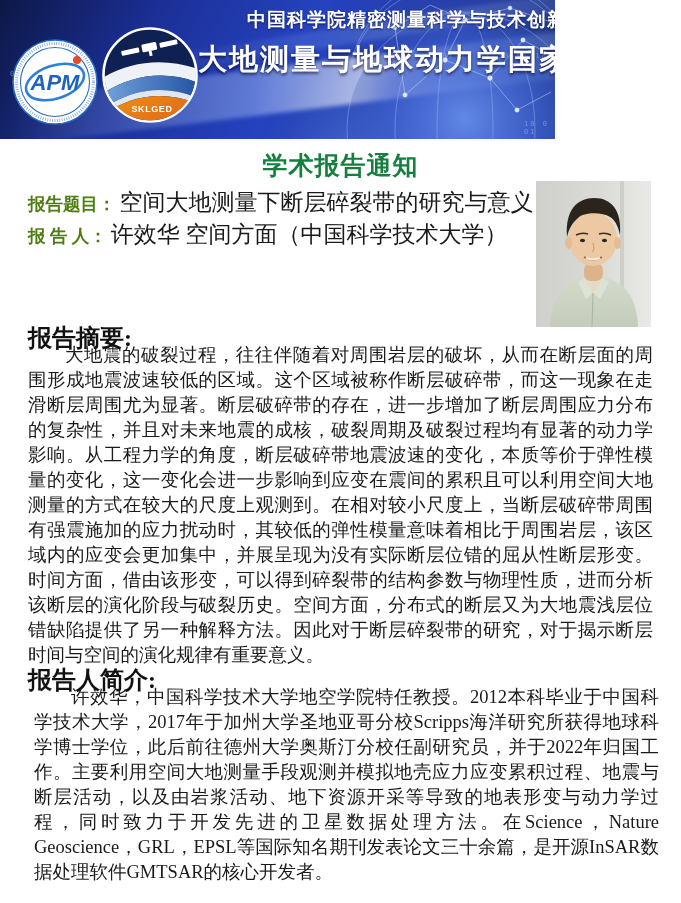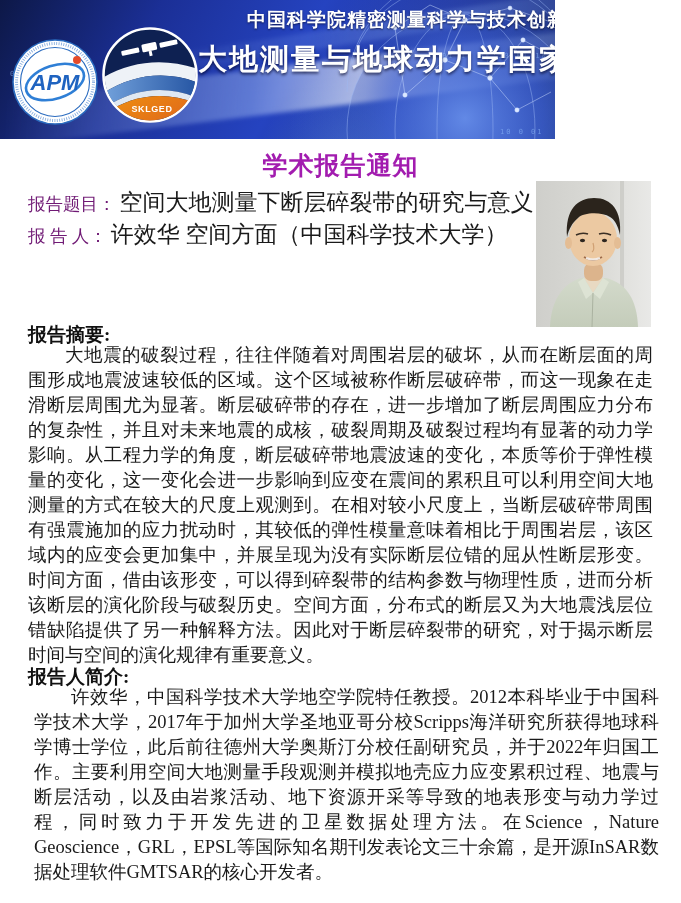--- a/index.html
+++ b/index.html
@@ -52,30 +52,30 @@
     text-shadow:0 2px 3px rgba(0,0,30,.65);white-space:nowrap;
   }
   .lab-en{
     font-size:21px;margin-top:1px;letter-spacing:.2px;
     text-shadow:0 1px 3px rgba(0,0,30,.65);white-space:nowrap;
   }
   
   .doc-title{
     position:absolute;left:0;top:149px;width:681px;text-align:center;
     font-family:"Liberation Sans","DejaVu Sans",sans-serif;
-    font-size:25px;font-weight:700;color:#a21caf;letter-spacing:1px;
+    font-size:25px;font-weight:700;color:#15803d;letter-spacing:1px;
   }
   .info-list{position:absolute;left:28px;top:187px;width:500px;}
   .info-row{height:32.3px;line-height:32.3px;white-space:nowrap;}
-  .info-label{font-weight:400;font-size:17.5px;color:#701a75;}
+  .info-label{font-weight:700;font-size:17.5px;color:#4d7c0f;}
   .info-value{font-size:23px;color:#1a1a1a;margin-left:4px;}
   .portrait{position:absolute;left:536px;top:181px;width:115px;height:146px;}
   .sec-heading{
     position:absolute;left:28px;width:300px;
-    font-weight:700;font-size:19px;color:#111;
+    font-weight:700;font-size:24px;color:#111;
   }
   .sec-heading.abstract{top:322px;}
   .sec-heading.bio{top:664px;}
   .body-para{
     position:absolute;left:28px;width:625px;
     font-size:18.5px;line-height:25px;color:#1a1a1a;
     text-align:justify;text-indent:2em;
   }
   .body-para.abstract{top:343px;}
   .body-para.bio{top:685px;margin-left:6px;}
@@ -117,21 +117,21 @@
         <circle cx="150" cy="95" r="2.2"></circle>
           <circle cx="262" cy="110" r="2.2"></circle>
         <circle cx="255" cy="8" r="2"></circle>
           <circle cx="140" cy="28" r="1.8"></circle>
       </g>
     </svg>
 
     <span class="bg-digit" style="left:556px;top:6px;">10 01 10.0</span>
     <span class="bg-digit" style="left:442px;top:52px;">01 10 01 10 01 10</span>
     <span class="bg-digit" style="left:10px;top:70px;">0 01 10</span>
-    <span class="bg-digit" style="left:500px;top:120px;margin-top:8px;">10 0 01</span>
+    <span class="bg-digit" style="left:524px;top:120px;">10 0 01</span>
 
     <svg class="logo" style="left:12px;top:39px;" width="86" height="86" viewBox="0 0 86 86">
       <circle cx="43" cy="43" r="42" fill="#ffffff" stroke="#2a6bbf" stroke-width="1.6"></circle>
       <circle cx="43" cy="43" r="38.5" fill="none" stroke="#3a78c9" stroke-width="3" stroke-dasharray="0.9,1.5" opacity="0.6"></circle>
       <circle cx="43" cy="43" r="34.5" fill="none" stroke="#2a6bbf" stroke-width="1.1"></circle>
       <ellipse cx="43" cy="43" rx="30" ry="16.5" fill="none" stroke="#2f7fd6" stroke-width="2.6" transform="rotate(-18 43 43)"></ellipse>
       <text x="43" y="51" text-anchor="middle" font-family="Liberation Sans, DejaVu Sans, sans-serif" font-size="22" font-weight="bold" font-style="italic" fill="#1f63c0">APM</text>
       <circle cx="65" cy="21" r="4" fill="#e54b2a"></circle>
     </svg>
 

